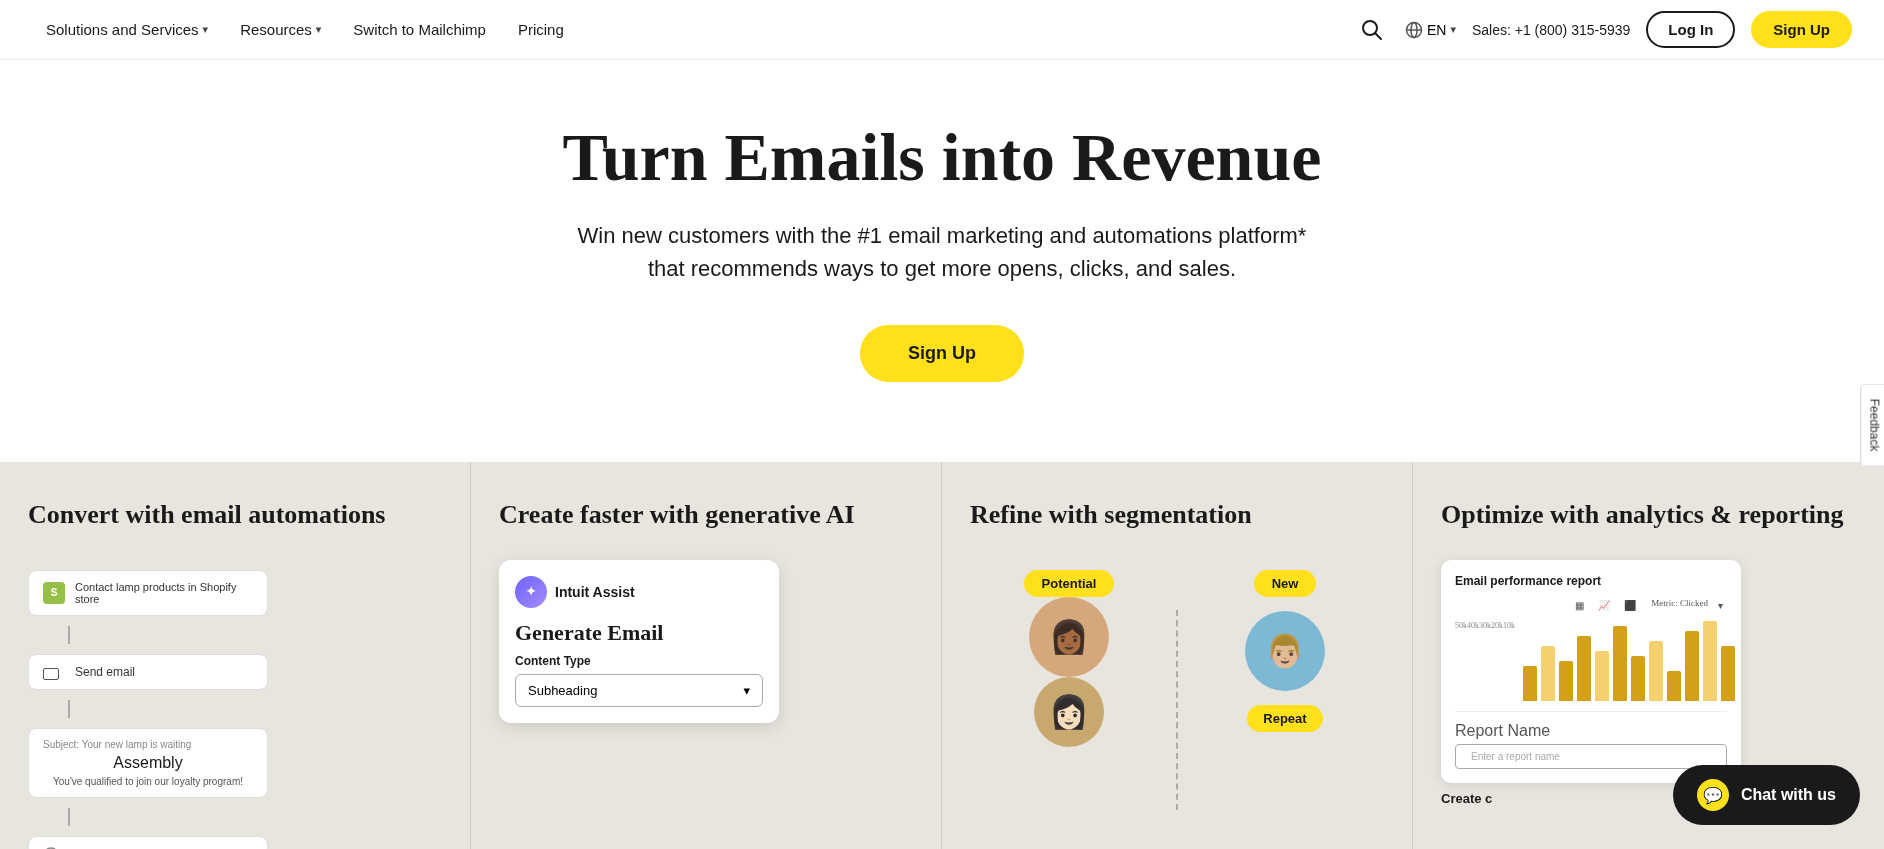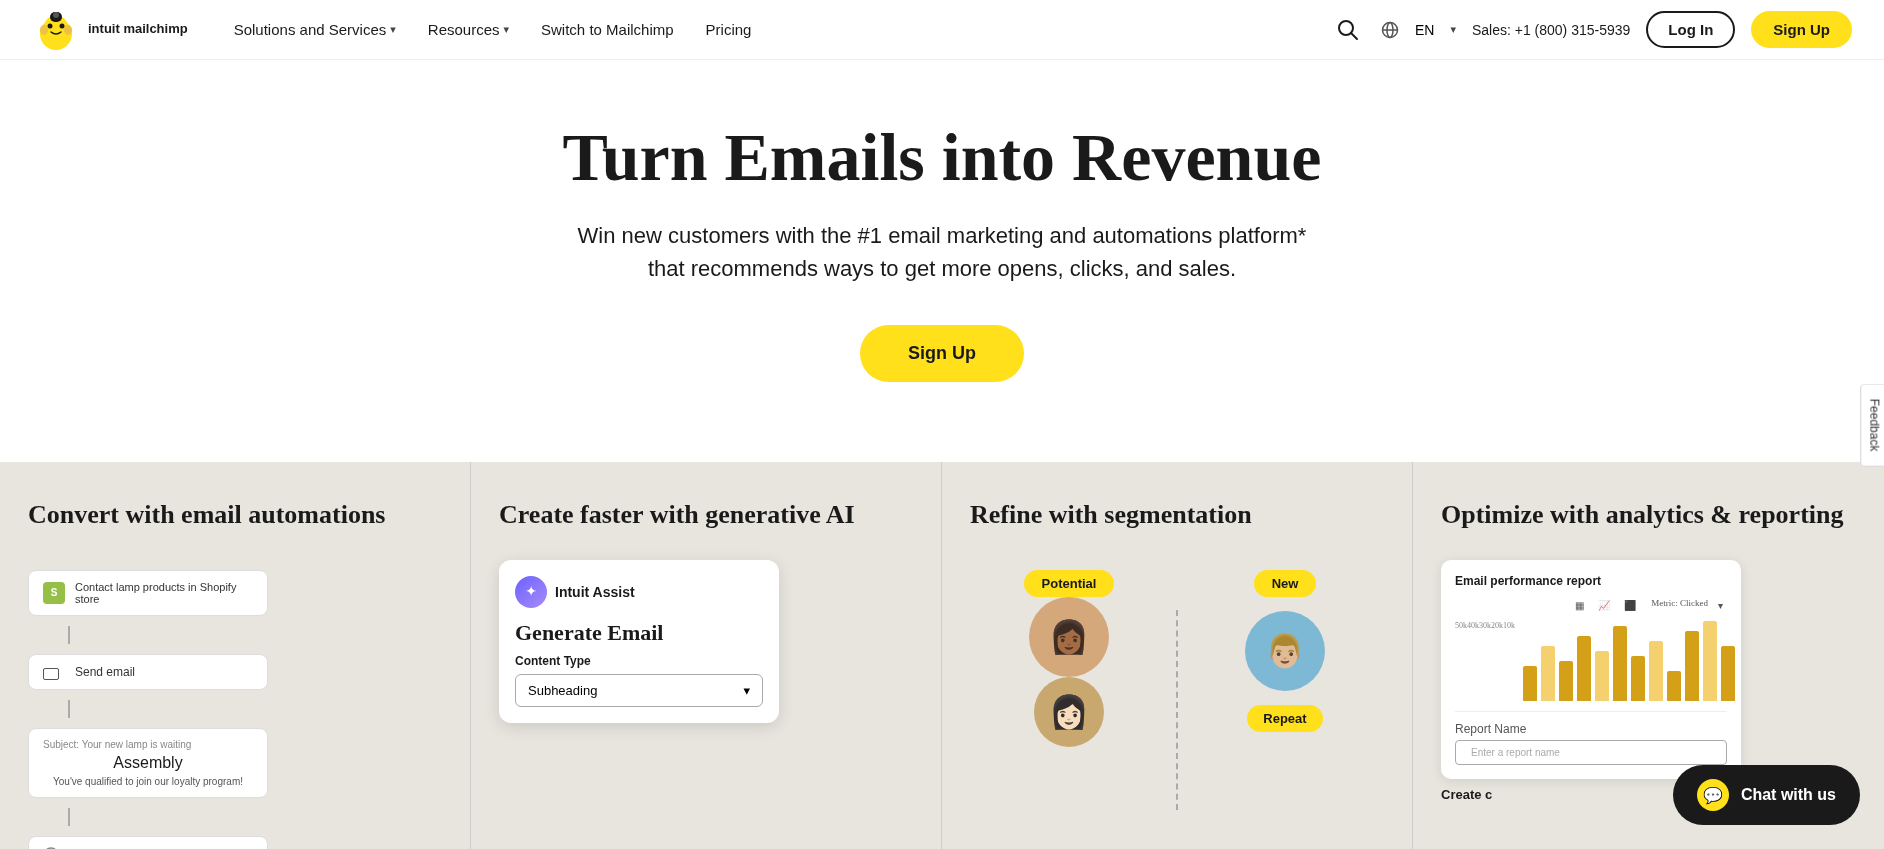--- a/index.html
+++ b/index.html
@@ -52,21 +52,21 @@
     }
     .search-icon-wrap {
       cursor: pointer;
       display: flex;
       align-items: center;
       padding: 6px;
     }
     .lang-selector {
       display: flex;
       align-items: center;
-      gap: 16px;
+      gap: 4px;
       font-family: Arial, sans-serif;
       font-size: 14px;
       cursor: pointer;
     }
     .sales-phone {
       font-family: Arial, sans-serif;
       font-size: 14px;
       color: #1a1a1a;
       white-space: nowrap;
     }
@@ -374,21 +374,21 @@
       color: #888;
       padding-right: 4px;
     }
     .report-name-section {
       border-top: 1px solid #eee;
       padding-top: 10px;
       margin-top: 10px;
     }
     .report-name-label {
       font-family: Arial, sans-serif;
-      font-size: 12px;
+      font-size: 16px;
       color: #555;
       margin-bottom: 4px;
     }
     .report-name-input {
       border: 1.5px solid #aaa;
       border-radius: 4px;
       padding: 6px 8px;
       font-size: 10px;
       color: #aaa;
       width: 100%;
@@ -438,35 +438,20 @@
       display: flex;
       align-items: center;
       justify-content: center;
       font-size: 16px;
     }
   </style>
 </head>
 <body>
 
 <nav class="navbar">
-  <div class="navbar-logo">
-
-    <svg class="logo-img" viewBox="0 0 48 48">
-      <ellipse cx="24" cy="28" rx="16" ry="16" fill="#ffe01b"></ellipse>
-      <ellipse cx="24" cy="22" rx="12" ry="13" fill="#ffe01b"></ellipse>
-      <circle cx="18" cy="20" r="2.5" fill="#1a1a1a"></circle>
-      <circle cx="30" cy="20" r="2.5" fill="#1a1a1a"></circle>
-      <path d="M19 26 Q24 30 29 26" stroke="#1a1a1a" stroke-width="1.5" fill="none" stroke-linecap="round"></path>
-      <ellipse cx="12" cy="24" rx="4" ry="5" fill="#f0c040"></ellipse>
-      <ellipse cx="36" cy="24" rx="4" ry="5" fill="#f0c040"></ellipse>
-      <rect x="18" y="6" width="12" height="10" rx="5" fill="#1a1a1a"></rect>
-      <circle cx="24" cy="9" r="3" fill="#555"></circle>
-    </svg>
-    <span style="font-family:Arial,sans-serif;font-size:13px;font-weight:700;color:#1a1a1a;line-height:1.1;">intuit mailchimp</span>
-  </div>
 
   <div class="nav-links">
     <div class="nav-item">
       <span>Solutions and Services</span>
       <span class="chevron">▾</span>
     </div>
     <div class="nav-item">
       <span>Resources</span>
       <span class="chevron">▾</span>
     </div>

